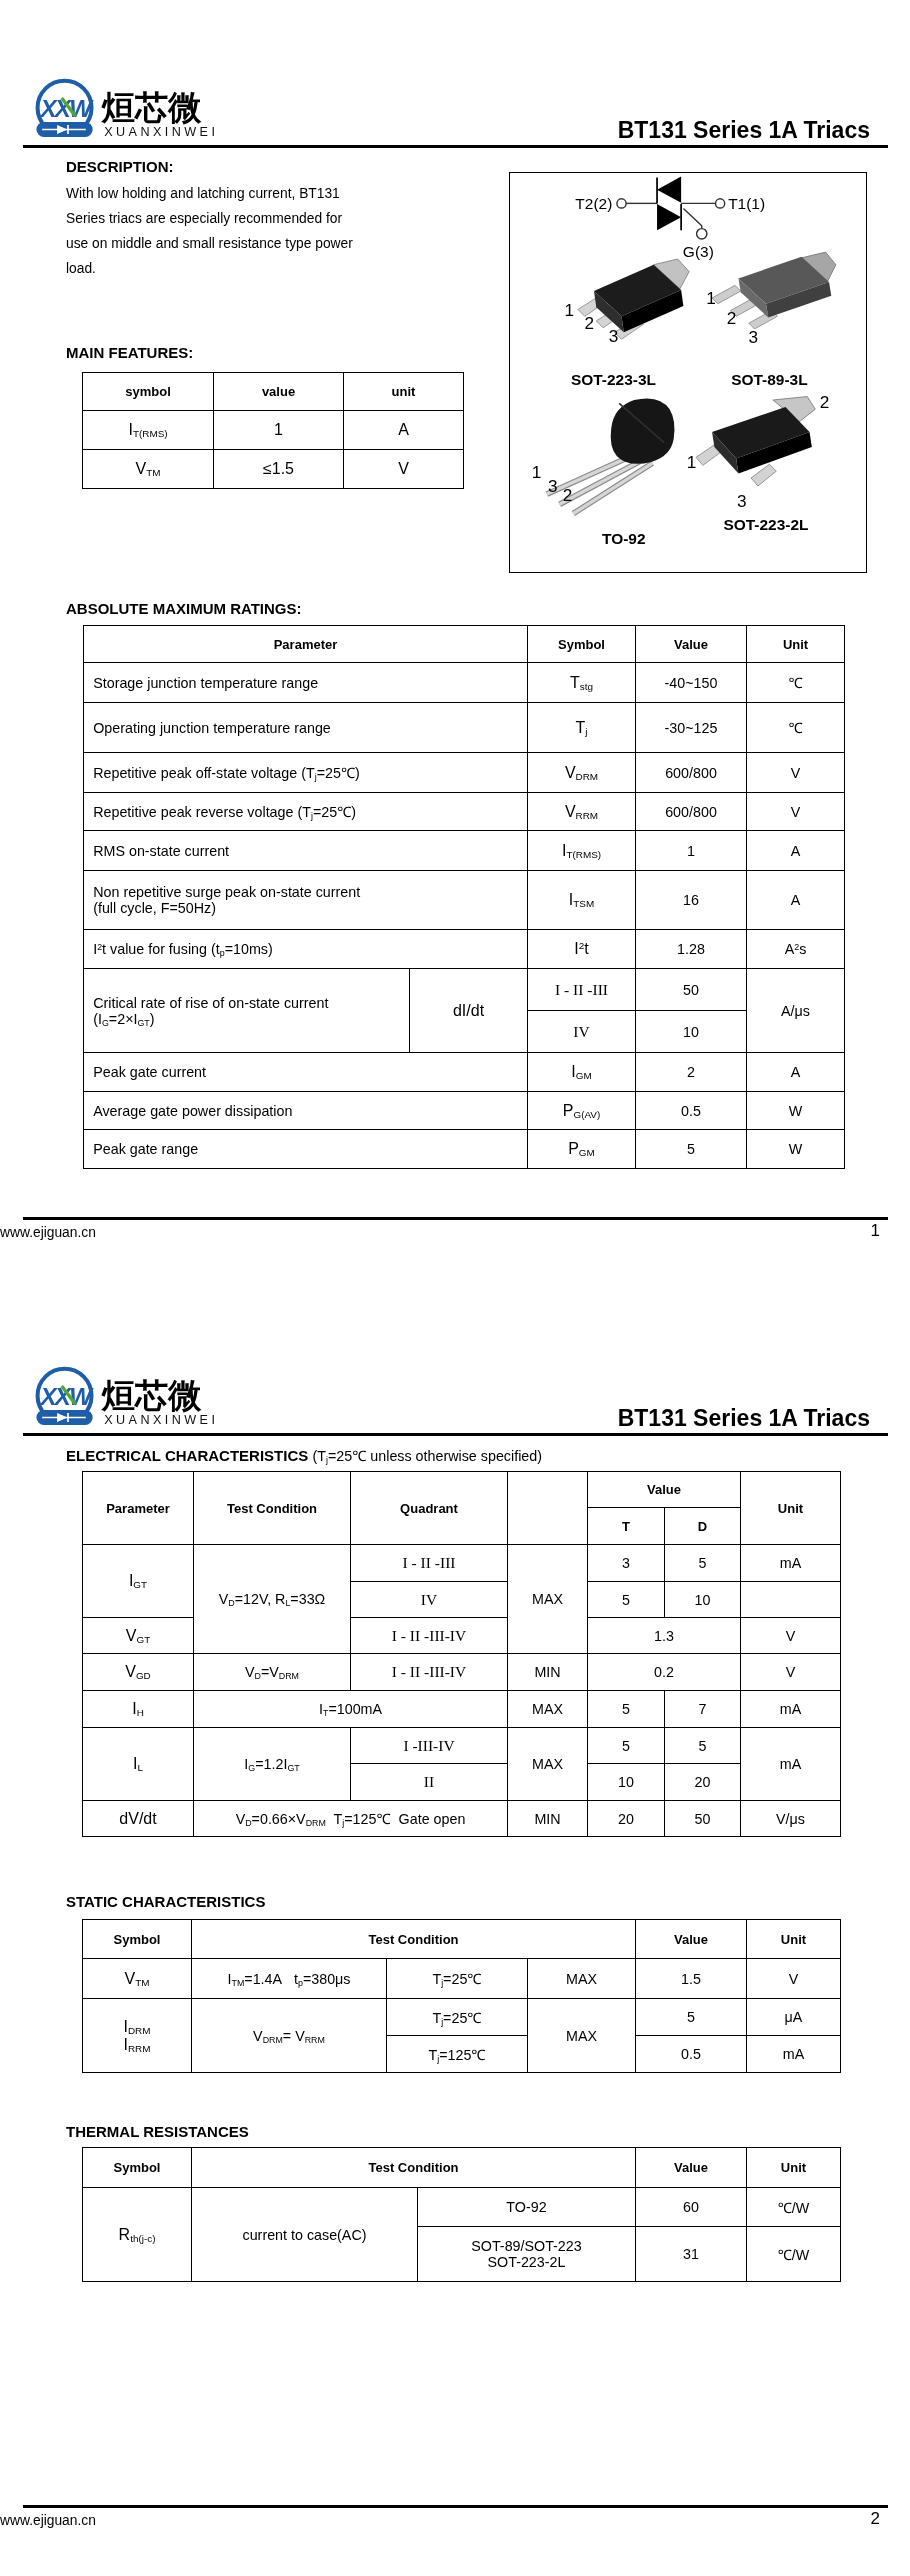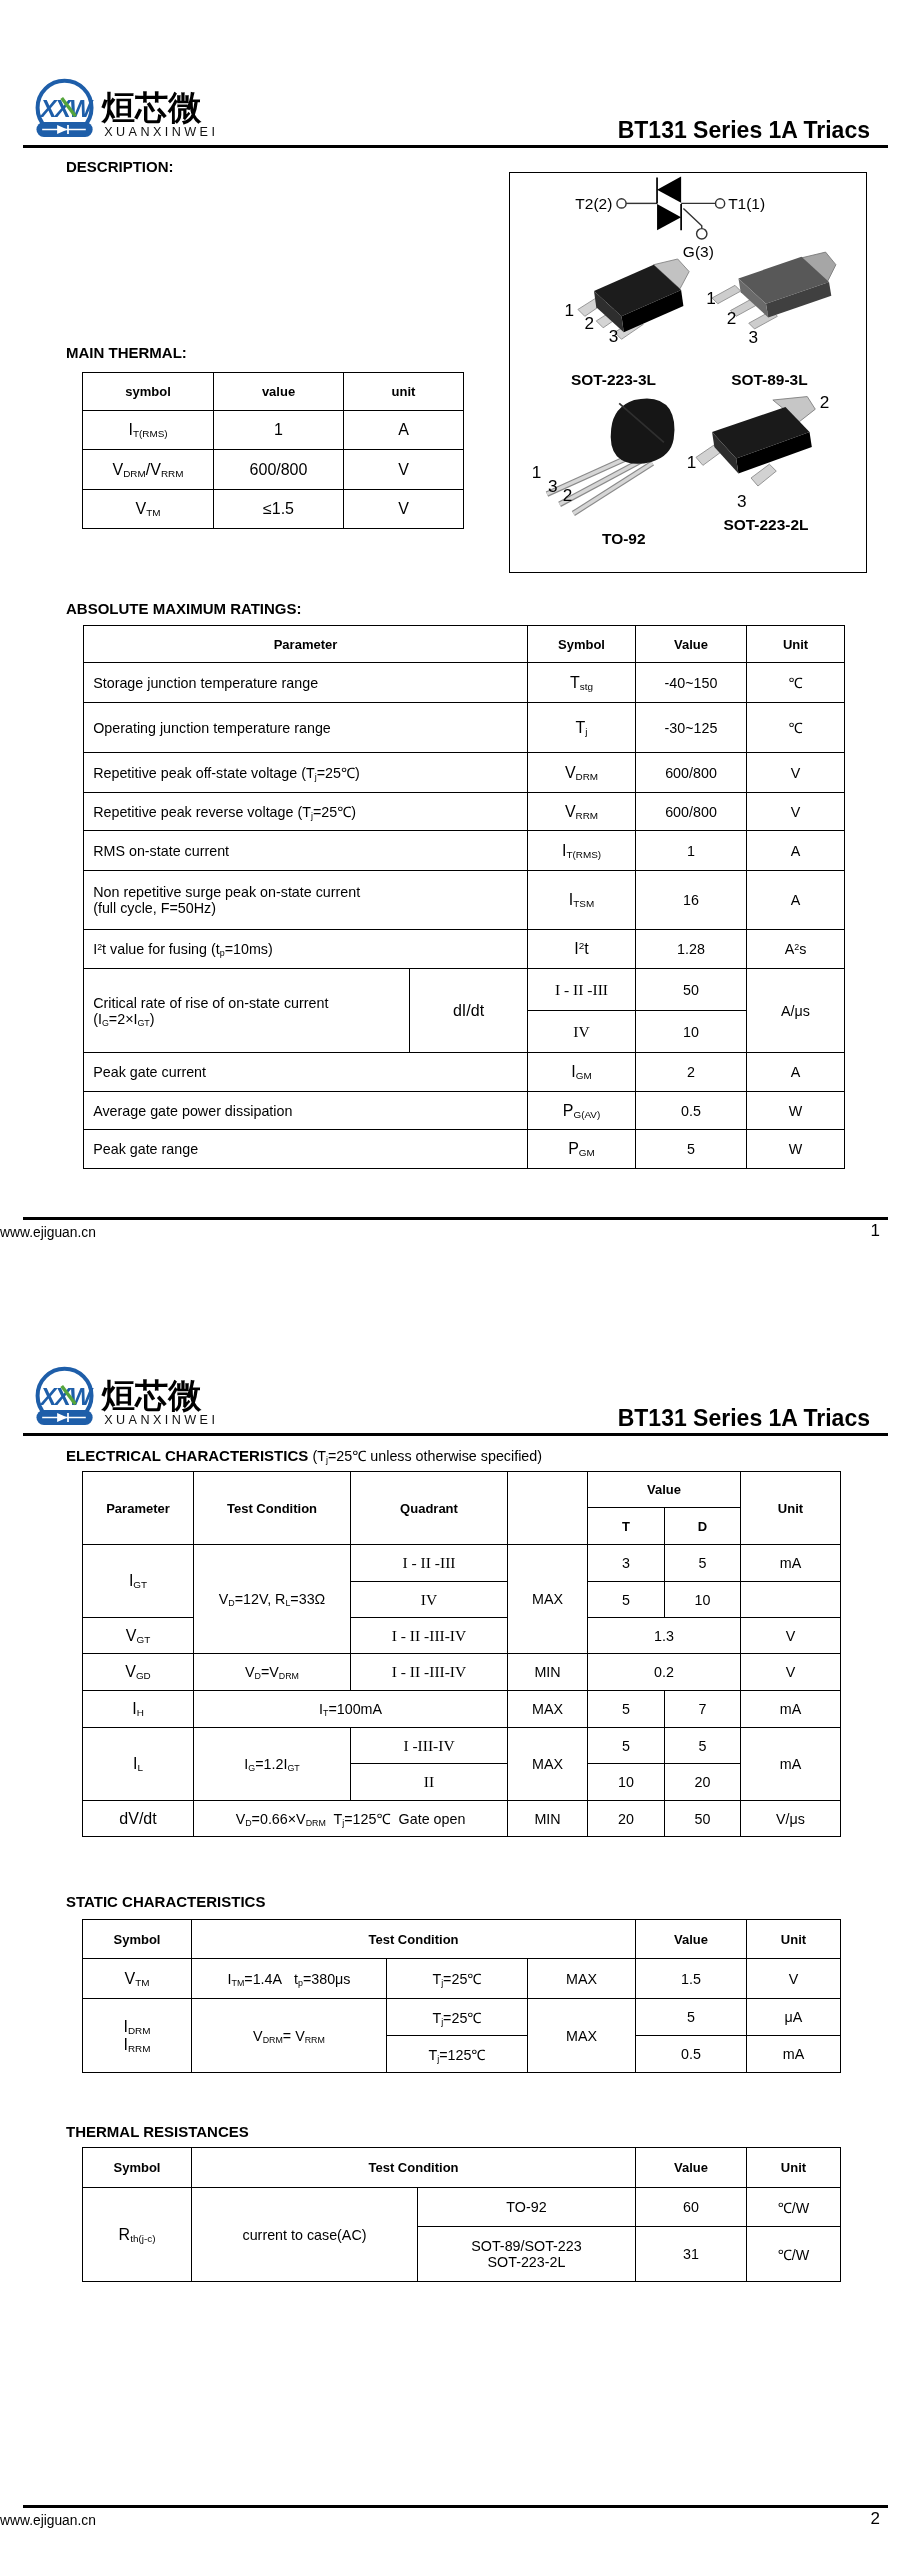--- a/index.html
+++ b/index.html
@@ -40,43 +40,44 @@
       <polygon points="42,87 42,103 60,95" fill="#fff"></polygon>
       <line x1="61" y1="87" x2="61" y2="103" stroke="#fff" stroke-width="3"></line>
       <text x="120" y="76" font-size="58" font-weight="bold" fill="#000">烜芯微</text>
       <text x="124" y="106" font-size="22" letter-spacing="6" fill="#111">XUANXINWEI</text>
     </svg>
   </div>
   <div class="doc-title">BT131 Series 1A Triacs</div>
   <div class="h-rule" style="top:145px"></div>
 
   <div class="sec-h" style="left:66px;top:158px">DESCRIPTION:</div>
-
-  <div class="sec-h" style="left:66px;top:344px">MAIN THERMAL:</div>
+  <div class="desc-lines">
+    <div>With low holding and latching current, BT131</div>
+    <div>Series triacs are especially recommended for</div>
+    <div>use on middle and small resistance type power</div>
+    <div>load.</div>
+  </div>
+
+  <div class="sec-h" style="left:66px;top:344px">MAIN FEATURES:</div>
   <table class="sheet" style="left:82px;top:372px;width:382px">
     <colgroup>
         <col style="width:131px">
         <col style="width:130px">
         <col style="width:120px">
       </colgroup>
     <tbody>
       <tr style="height:38px">
         <td class="hd">symbol</td>
         <td class="hd">value</td>
         <td class="hd">unit</td>
       </tr>
       <tr style="height:39px">
         <td class="sym">I<sub>T(RMS)</sub></td>
         <td class="sym">1</td>
         <td class="sym">A</td>
-      </tr>
-      <tr style="height:40px">
-        <td class="sym">V<sub>DRM</sub>/V<sub>RRM</sub></td>
-        <td class="sym">600/800</td>
-        <td class="sym">V</td>
       </tr>
       <tr style="height:39px">
         <td class="sym">V<sub>TM</sub></td>
         <td class="sym">≤1.5</td>
         <td class="sym">V</td>
       </tr>
     </tbody>
   </table>
 
   <div class="pkg-box">

